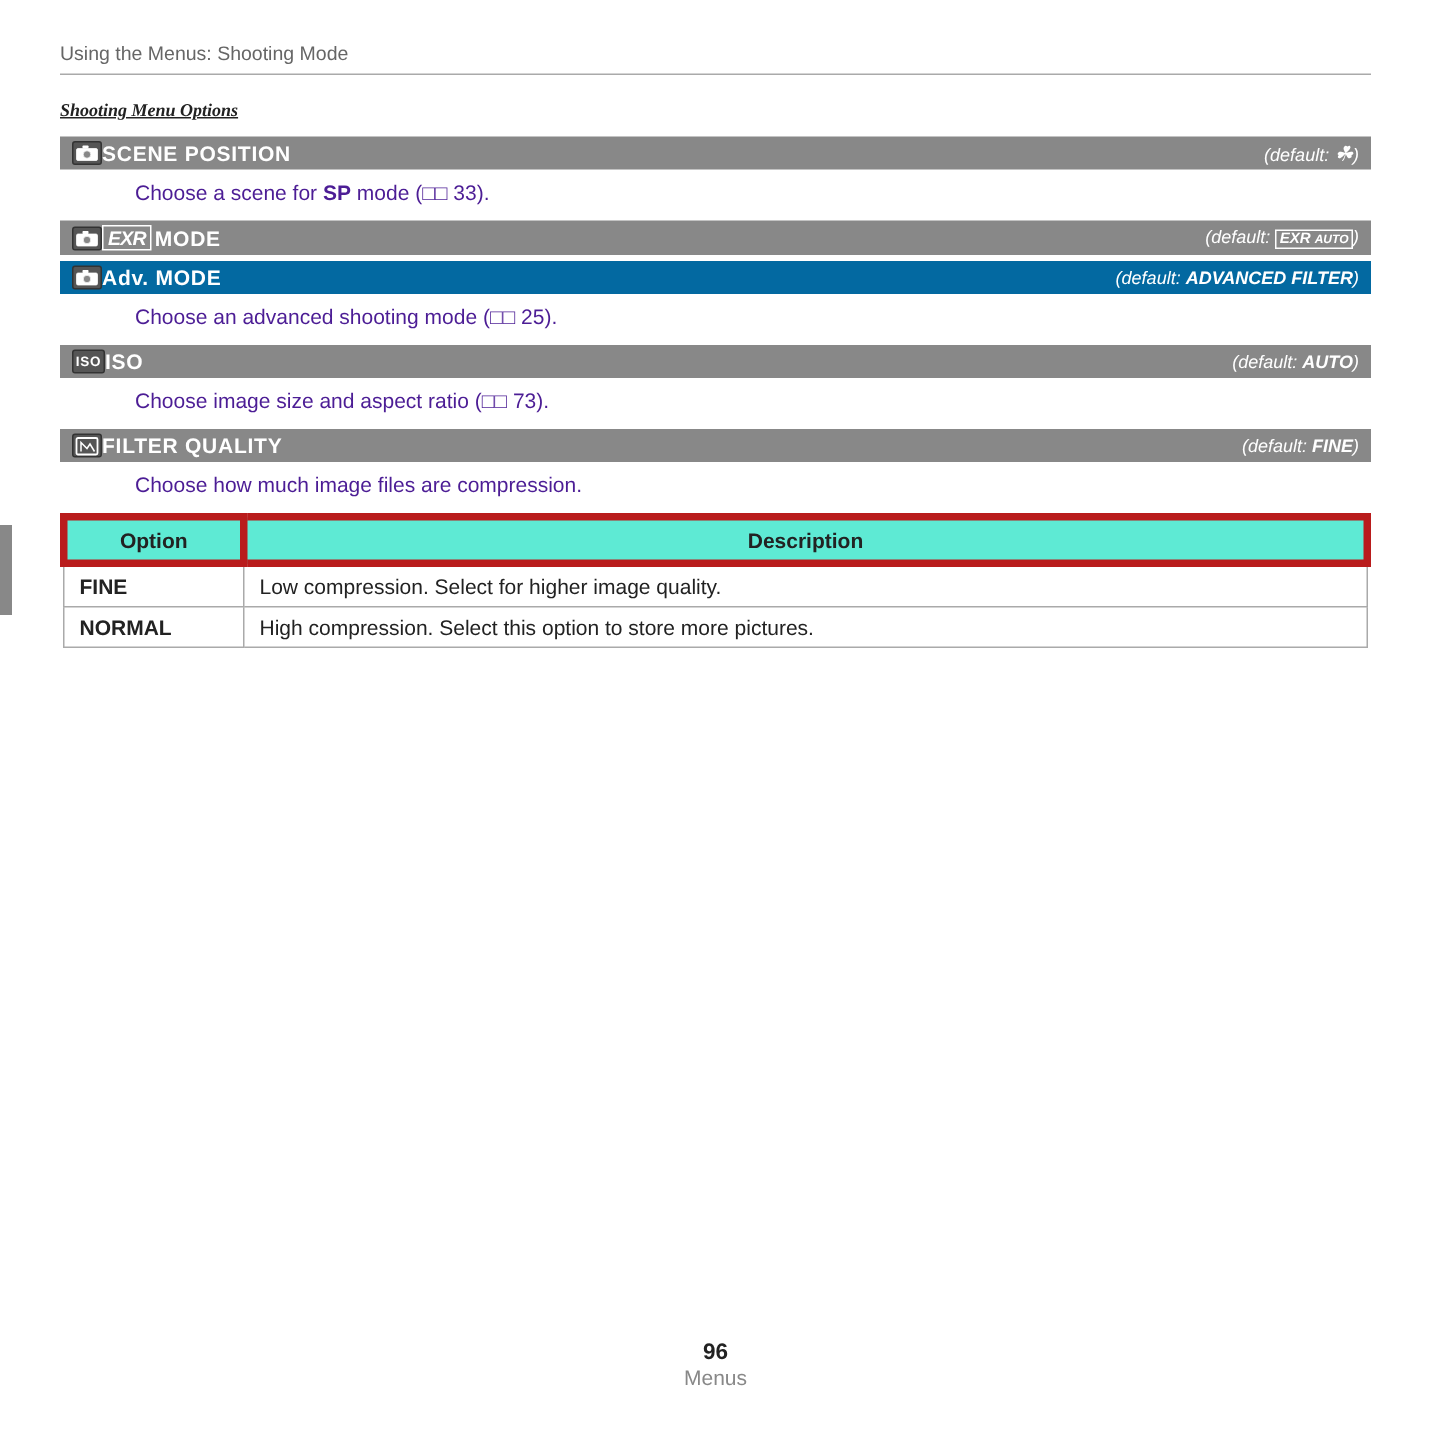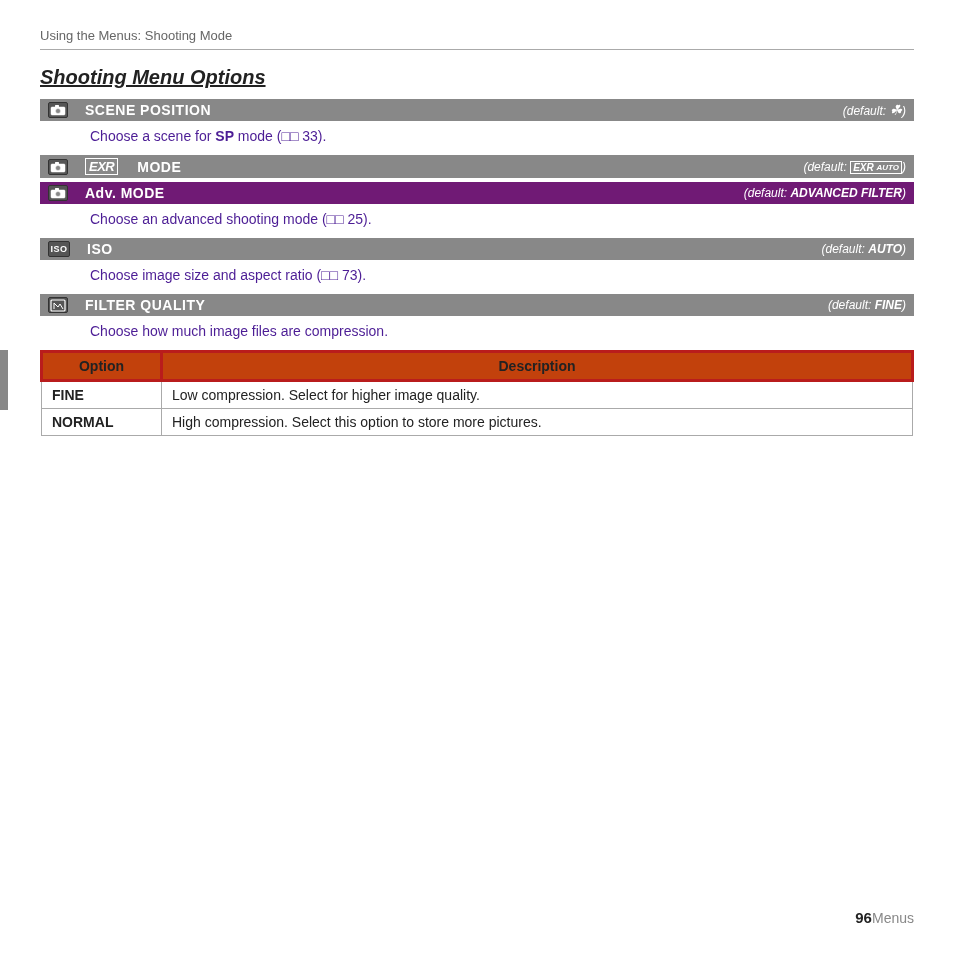--- a/index.html
+++ b/index.html
@@ -24,43 +24,44 @@
     .breadcrumb {
       font-size: 13px;
       color: #666;
       margin-bottom: 16px;
       padding-bottom: 6px;
       border-bottom: 1px solid #aaa;
     }
 
     
     .page-title {
-      font-size: 20px;
+      font-size: 12px;
       font-weight: bold;
       font-style: italic;
       text-decoration: underline;
       margin-bottom: 10px;
       margin-top: 6px;
+      font-family: Liberation Serif, serif;
     }
 
     
     .section-header {
       background: #888;
       color: #fff;
       display: flex;
       justify-content: space-between;
       align-items: center;
       padding: 3px 8px;
       margin-bottom: 4px;
     }
 
     .section-header .left-part {
       display: flex;
       align-items: center;
-      gap: 17px;
+      gap: 0;
       font-size: 14px;
       font-weight: bold;
       letter-spacing: 0.5px;
     }
 
     .section-header .right-part {
       font-size: 12px;
       font-weight: normal;
       font-style: italic;
     }
@@ -141,22 +142,22 @@
 
     
     .options-table {
       width: 100%;
       border-collapse: collapse;
       font-size: 14px;
       margin-top: 6px;
     }
 
     .options-table th {
-      background: #c2410c;
-      border: 3px solid #b91c1c;
+      background: #5eead4;
+      border: 5px solid #b91c1c;
       padding: 5px 12px;
       font-weight: bold;
       text-align: center;
     }
 
     .options-table td {
       border: 1px solid #aaa;
       padding: 5px 10px;
       vertical-align: top;
     }
@@ -169,20 +170,21 @@
     
     .page-footer {
       position: absolute;
       bottom: 28px;
       left: 40px;
       right: 40px;
       display: flex;
       justify-content: flex-end;
       align-items: center;
       font-size: 14px;
+      flex-direction: column;
     }
 
     .page-number {
       font-weight: bold;
       font-size: 15px;
     }
 
     .footer-section-label {
       color: #888;
       font-size: 14px;
@@ -228,21 +230,21 @@
       display: inline-block;
       background: #555;
       color: #fff;
       font-size: 10px;
       font-weight: bold;
       padding: 0 3px;
       border: 1px solid #ccc;
     }
 
     .adv-mode-header {
-      background: #701a75;
+      background: #0369a1;
     }
 
   </style>
 </head>
 <body>
 
 <div class="page-tab"></div>
 
 <div class="page-container">
 

